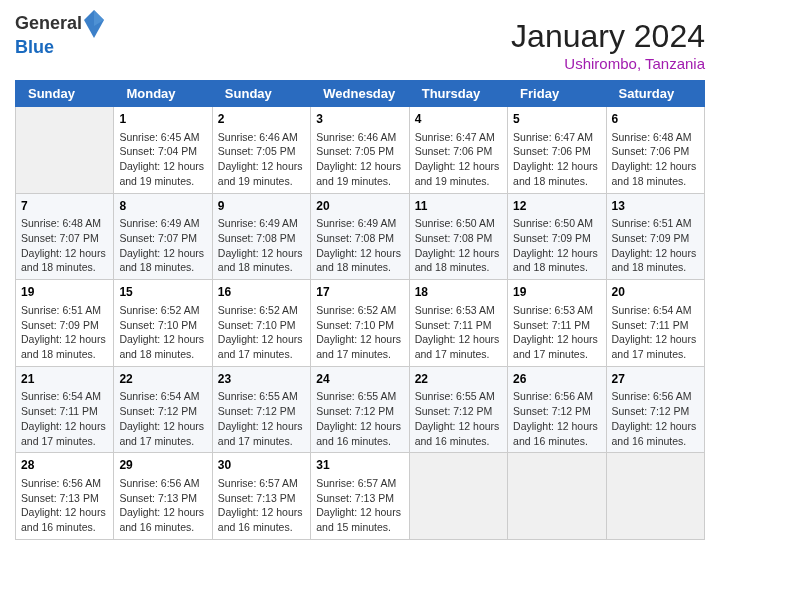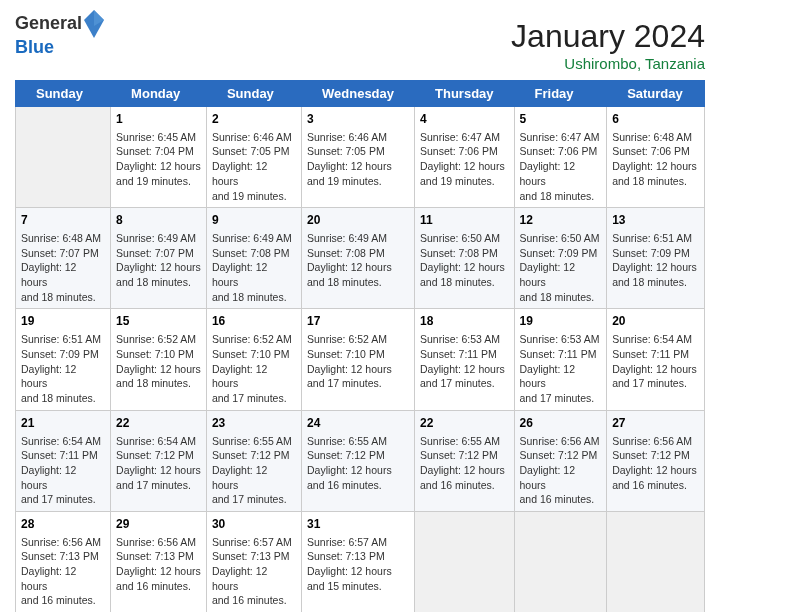--- a/index.html
+++ b/index.html
@@ -43,31 +43,31 @@
       text-align: right;
     }
     .calendar-title {
       font-size: 32px;
       font-weight: normal;
       color: #222;
       margin-top: 8px;
     }
     .calendar-subtitle {
       font-size: 15px;
-      color: #15803d;
+      color: #a21caf;
     }
     table {
       width: 100%;
       border-collapse: collapse;
       font-size: 11px;
     }
     thead tr th {
       background: #2a6bbf;
       color: #fff;
-      padding: 5px 20px;
+      padding: 5px 12px;
       text-align: left;
       font-size: 13px;
       font-weight: bold;
       border: 1px solid #2a6bbf;
       margin-left: 32px;
     }
     tbody tr td {
       vertical-align: top;
       padding: 4px 5px;
       border: 1px solid #ccc;

